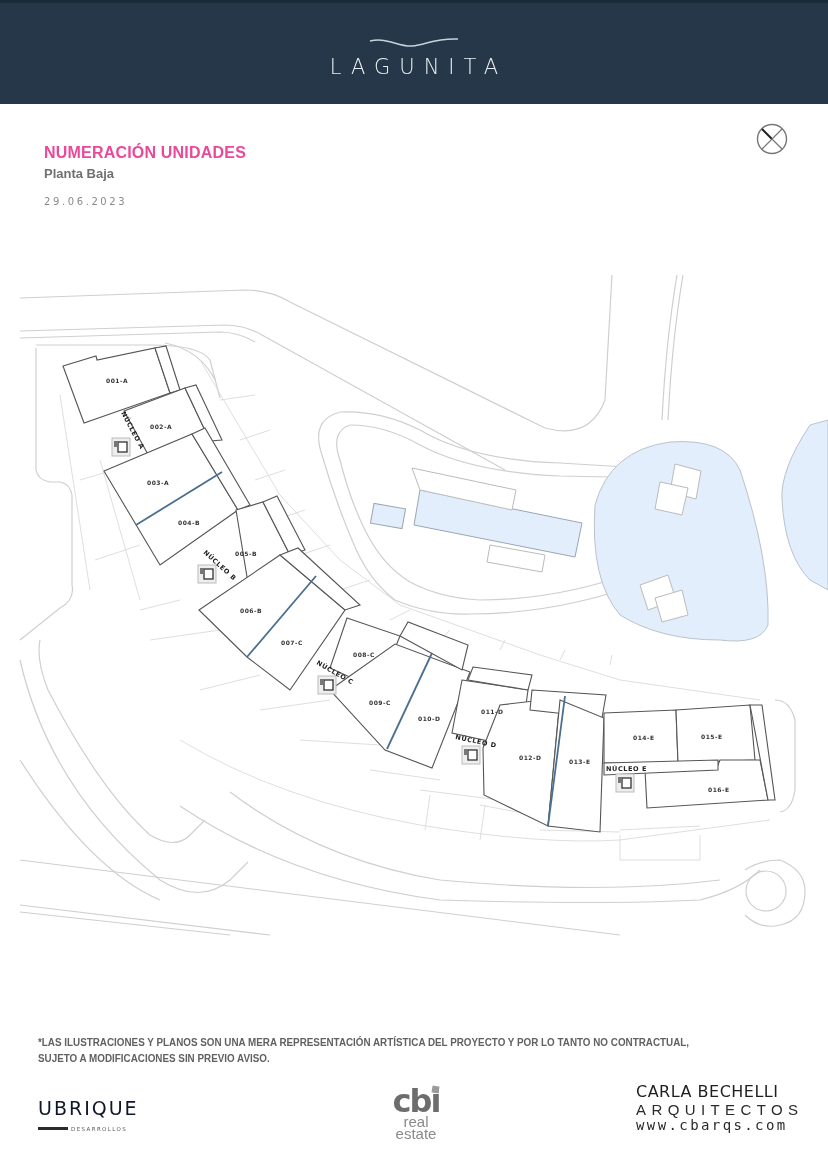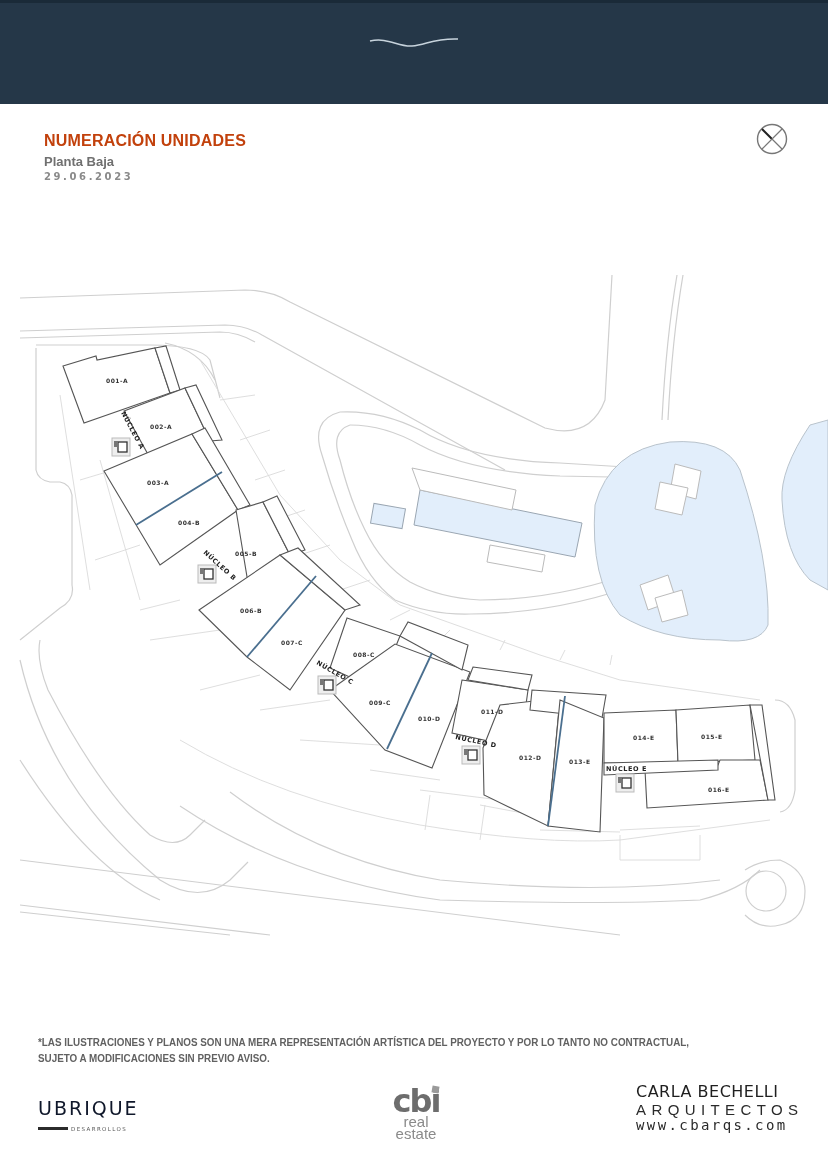--- a/index.html
+++ b/index.html
@@ -1,23 +1,23 @@
 <!DOCTYPE html>
 <html><head>
 <meta charset="utf-8">
 <style>
   html, body { margin: 0; padding: 0; background: #ffffff; }
   body { width: 828px; height: 1172px; position: relative; overflow: hidden; font-family: "DejaVu Sans", sans-serif; }
   .header { position: absolute; left: 0; top: 0; width: 828px; height: 104px; background: #253748; border-top: 3px solid #1a2a38; box-sizing: border-box; }
   .header .wave { position: absolute; left: 368px; top: 32px; width: 92px; height: 14px; }
   .header .brand { position: absolute; left: 0; width: 828px; top: 52px; text-align: center; color: #e9eef2; font-family: "DejaVu Sans", sans-serif; font-weight: 300; font-size: 21px; letter-spacing: 9px; padding-left: 9px; box-sizing: border-box; }
   .titleblock { position: absolute; left: 44px; top: 132px; }
-  .title { font-family: "Liberation Sans", sans-serif; font-weight: bold; font-size: 16px; color: #c2410c; letter-spacing: 0.2px; }
+  .title { font-family: "Liberation Sans", sans-serif; font-weight: bold; font-size: 16px; color: #ec4899; letter-spacing: 0.2px; margin-top: 12px; }
   .subtitle { font-family: "Liberation Sans", sans-serif; font-weight: bold; font-size: 13px; color: #707070; margin-top: 4px; }
-  .date { font-family: "DejaVu Sans", sans-serif; font-size: 10px; color: #8a8a8a; letter-spacing: 2.6px; margin-top: 2px; font-weight: bold; }
+  .date { font-family: "DejaVu Sans", sans-serif; font-size: 10px; color: #8a8a8a; letter-spacing: 2.6px; margin-top: 15px; }
   .compass { position: absolute; left: 756px; top: 123px; width: 32px; height: 32px; }
   .plan { position: absolute; left: 0; top: 255px; width: 828px; height: 700px; }
   .disclaimer { position: absolute; left: 38px; top: 1034px; width: 770px; font-family: "Liberation Sans", sans-serif; font-weight: bold; font-size: 10.6px; color: #616161; line-height: 16px; transform: scaleX(0.93); transform-origin: left top; }
   .logo-ubrique { position: absolute; left: 38px; top: 1098px; }
   .logo-ubrique .word { font-family: "DejaVu Sans", sans-serif; font-size: 19px; letter-spacing: 2px; color: #0f172a; line-height: 20px; }
   .logo-ubrique .bar { width: 30px; height: 3px; background: #2b2b2b; display: inline-block; vertical-align: middle; }
   .logo-ubrique .sub { display: inline-block; font-size: 5.5px; color: #555; letter-spacing: 1.4px; vertical-align: middle; margin-left: 3px; }
   .logo-cbi { position: absolute; left: 384px; top: 1086px; width: 64px; text-align: center; }
   .logo-cbi .cbi { font-family: "DejaVu Sans", sans-serif; font-weight: bold; font-size: 32px; letter-spacing: -2px; color: #6d6d6d; line-height: 30px; position: relative; }
   .logo-cbi .dot { position: absolute; left: 48px; top: 0px; width: 7px; height: 7px; background: #9a9a9a; transform: rotate(10deg); }
@@ -29,20 +29,21 @@
   .unit-label { font-family: "DejaVu Sans", sans-serif; font-size: 6px; font-weight: bold; fill: #333; letter-spacing: 0.5px; }
   .nucleo-label { font-family: "DejaVu Sans", sans-serif; font-size: 6.5px; font-weight: bold; fill: #222; letter-spacing: 0.6px; }
 </style>
 </head>
 <body>
 
 <div class="header">
   <svg class="wave" viewBox="0 0 92 14">
     <path d="M2 6 C 20 2, 30 12, 44 11 C 58 10, 66 3, 90 4" stroke="#c7d3dc" stroke-width="1.6" fill="none"></path>
   </svg>
+  <div class="brand">LAGUNITA</div>
 </div>
 
 <div class="titleblock">
   <div class="title">NUMERACIÓN UNIDADES</div>
   <div class="subtitle">Planta Baja</div>
   <div class="date">29.06.2023</div>
 </div>
 
 <svg class="compass" viewBox="0 0 32 32">
   <circle cx="16" cy="16" r="14.5" fill="none" stroke="#777" stroke-width="1.4"></circle>

